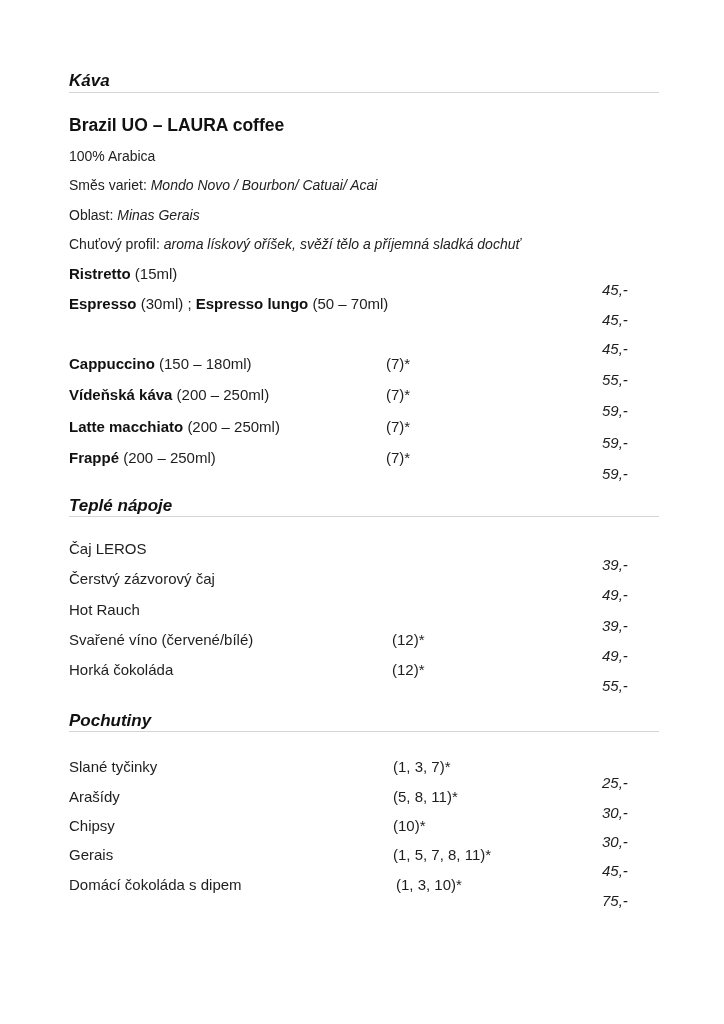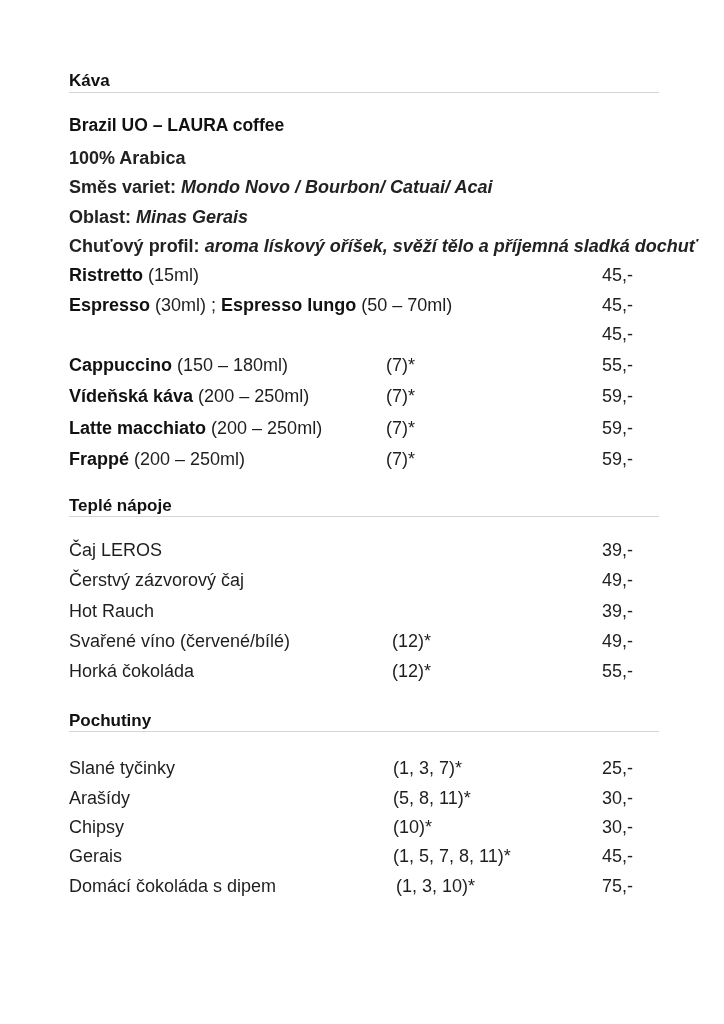--- a/index.html
+++ b/index.html
@@ -4,44 +4,44 @@
 <style>
   html, body { margin: 0; padding: 0; background: #ffffff; }
   body {
     width: 724px; height: 1024px; position: relative; overflow: hidden;
     font-family: "Liberation Sans", "DejaVu Sans", sans-serif;
     color: #1a1a1a;
   }
   .page { position: absolute; left: 0; top: 0; width: 724px; height: 1024px; }
   .section-title {
     position: absolute; left: 69px;
-    font-size: 17px; font-weight: bold; 
+    font-size: 17px; font-weight: bold; font-style: italic;
     color: #111;
   }
   .divider {
     position: absolute; left: 69px; width: 590px; height: 1px;
     background: #d2d6da;
   }
   .product-title {
     position: absolute; left: 69px; top: 115px;
     font-size: 17.5px; font-weight: bold; color: #111; text-align: center;
   }
   .info-line {
-    position: absolute; left: 69px; font-size: 18px; color: #222; font-weight: bold;
+    position: absolute; left: 69px; font-size: 14px; color: #222;
   }
   .info-line .lbl { font-style: normal; }
   .info-line .val { font-style: italic; margin-top: 36px; }
   .row {
     position: absolute; left: 69px; width: 570px; height: 22px;
-    font-size: 18px; color: #1e1e1e;
+    font-size: 15px; color: #1e1e1e;
   }
   .row .name { position: absolute; left: 0; top: 0; white-space: nowrap; }
   .row .name b { font-weight: bold; color: #111; }
   .row .allergen { position: absolute; top: 0; white-space: nowrap; }
-  .row .price { position: absolute; left: 533px; top: 0; white-space: nowrap; }
+  .row .price { position: absolute; left: 533px; top: 16px; white-space: nowrap; font-style: italic; }
 </style>
 </head>
 <body>
 
 <div class="page">
 
   <div class="section-title" style="top:71px">Káva</div>
   <div class="divider" style="top:92px"></div>
 
   <div class="product-title">Brazil UO – LAURA coffee</div>

